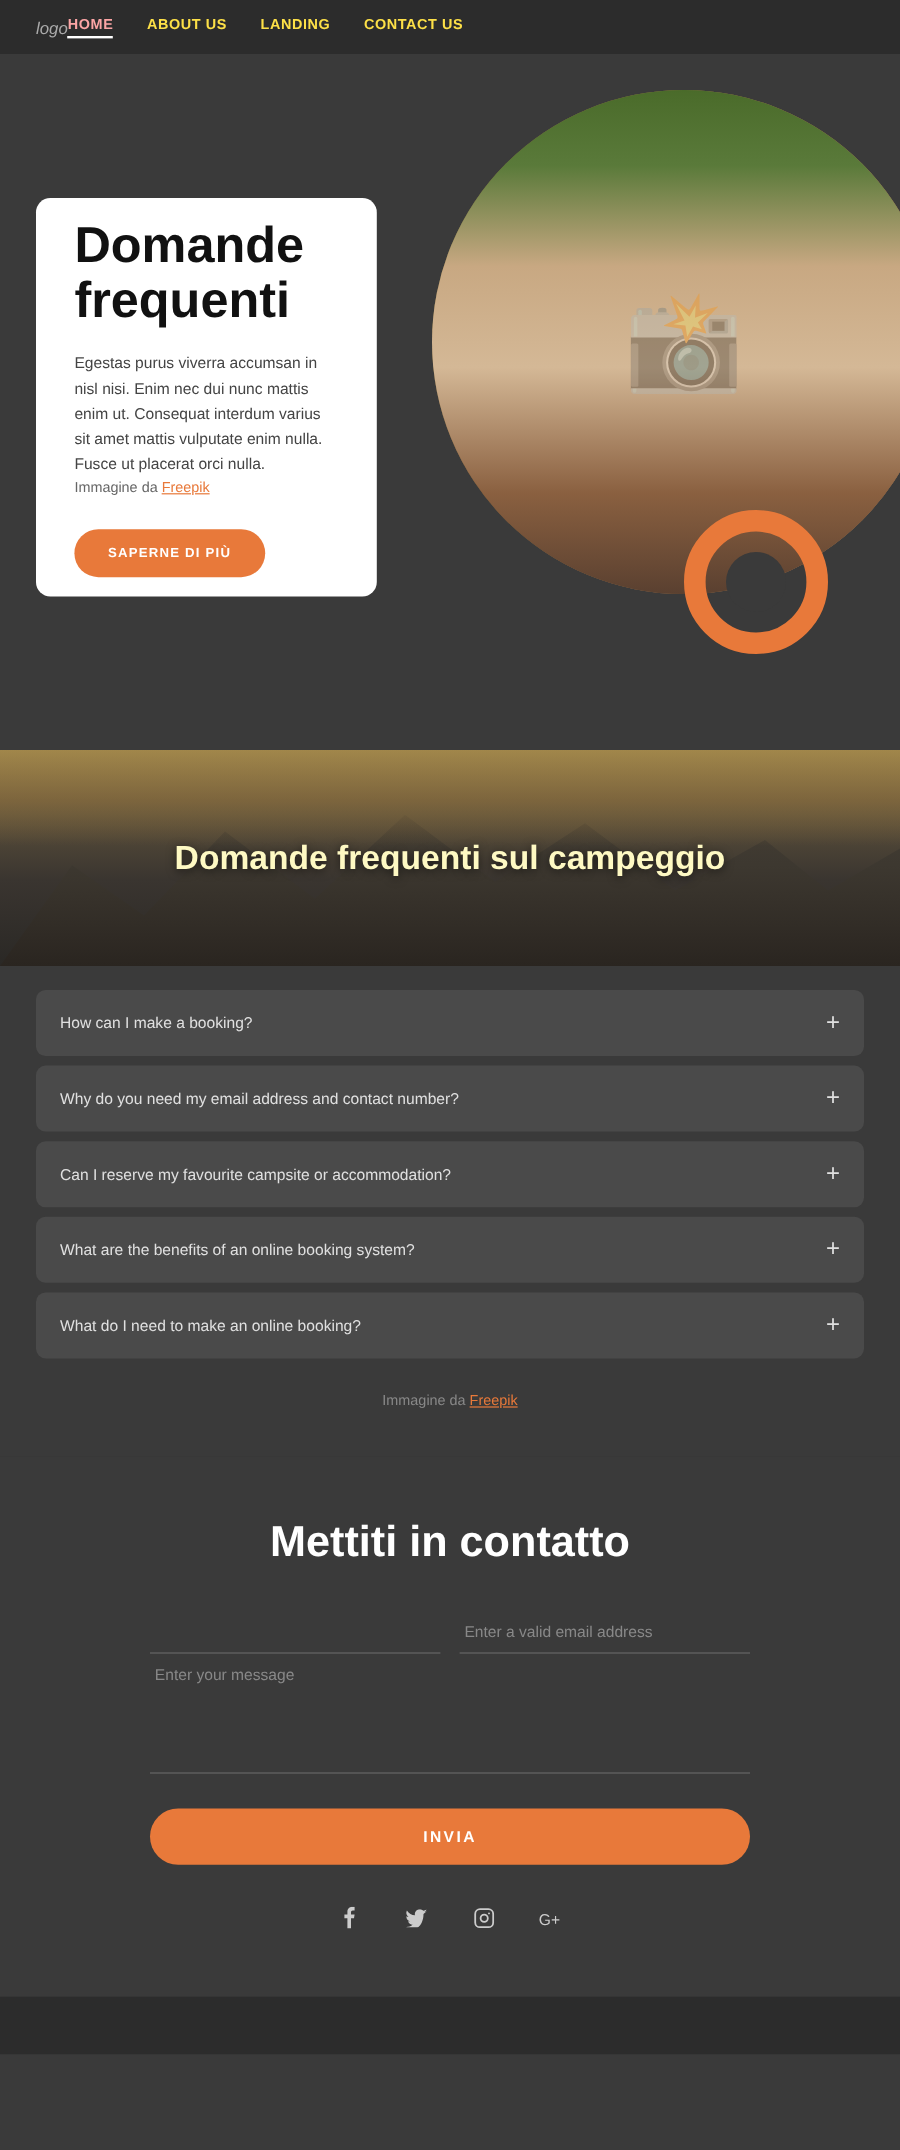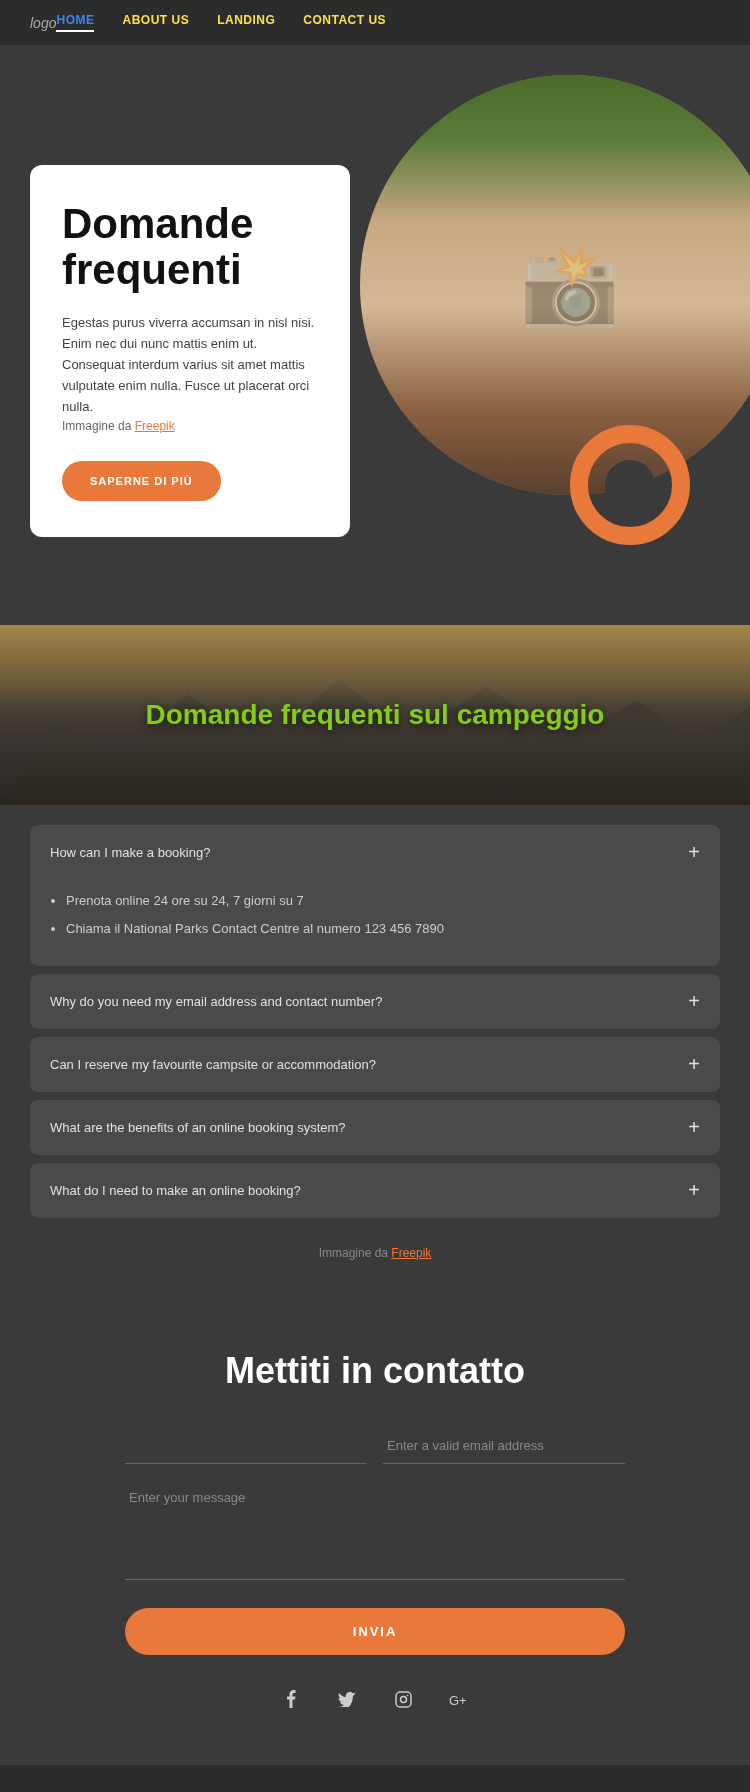--- a/index.html
+++ b/index.html
@@ -18,21 +18,21 @@
     .nav-links { display: flex; gap: 28px; }
     .nav-link {
       color: #fde047;
       font-size: 12px;
       font-weight: 600;
       letter-spacing: 0.5px;
       text-decoration: none;
       cursor: pointer;
       padding-bottom: 3px;
     }
-    .nav-link.active { border-bottom: 2px solid #fff; color: #3b82f6; }
+    .nav-link.active { border-bottom: 2px solid #fff; color: #fca5a5; }
 
     
     .hero-section {
       background: #3a3a3a;
       position: relative;
       padding: 40px 30px 80px 30px;
       min-height: 580px;
       overflow: hidden;
     }
     .hero-circle-img {
@@ -91,22 +91,22 @@
       width: 50px;
       height: 50px;
       border-radius: 50%;
       background: #3a3a3a;
     }
 
     .hero-card {
       background: #fff;
       color: #222;
       border-radius: 12px;
-      padding: 36px 32px;
-      width: 320px;
+      padding: 16px 32px;
+      width: 284px;
       position: relative;
       z-index: 2;
       margin-top: 80px;
     }
     .hero-card h1 {
       font-size: 42px;
       font-weight: 900;
       line-height: 1.1;
       margin-bottom: 20px;
       color: #111;
@@ -170,21 +170,21 @@
       top: 0; left: 0; right: 0;
       height: 80px;
       background: linear-gradient(180deg, #c8a855 0%, #9a7840 50%, transparent 100%);
       opacity: 0.5;
     }
     .faq-mountain h2 {
       position: relative;
       z-index: 2;
       font-size: 28px;
       font-weight: 700;
-      color: #84cc16;
+      color: #fef9c3;
       text-shadow: 0 2px 8px rgba(0,0,0,0.6);
       text-align: center;
     }
 
     
     .faq-section {
       background: #3a3a3a;
       padding: 20px 30px 30px;
     }
     .faq-item {
@@ -232,21 +232,20 @@
     .contact-section h2 {
       text-align: center;
       font-size: 36px;
       font-weight: 800;
       margin-bottom: 36px;
       color: #fff;
     }
     .form-row {
       display: flex;
       gap: 16px;
-      margin-bottom: 16px;
     }
     .form-input {
       flex: 1;
       background: transparent;
       border: none;
       border-bottom: 1px solid #666;
       color: #ccc;
       font-size: 13px;
       padding: 10px 4px;
       outline: none;
@@ -353,26 +352,20 @@
   <h2>Domande frequenti sul campeggio</h2>
 </div>
 
 <section class="faq-section">
 
   <div class="faq-item">
     <div class="faq-header">
       <span>How can I make a booking?</span>
       <span class="faq-plus">+</span>
     </div>
-    <div class="faq-body">
-      <ul>
-        <li>Prenota online 24 ore su 24, 7 giorni su 7</li>
-        <li>Chiama il National Parks Contact Centre al numero 123 456 7890</li>
-      </ul>
-    </div>
   </div>
 
   <div class="faq-item">
     <div class="faq-header">
       <span>Why do you need my email address and contact number?</span>
       <span class="faq-plus">+</span>
     </div>
   </div>
 
   <div class="faq-item">

